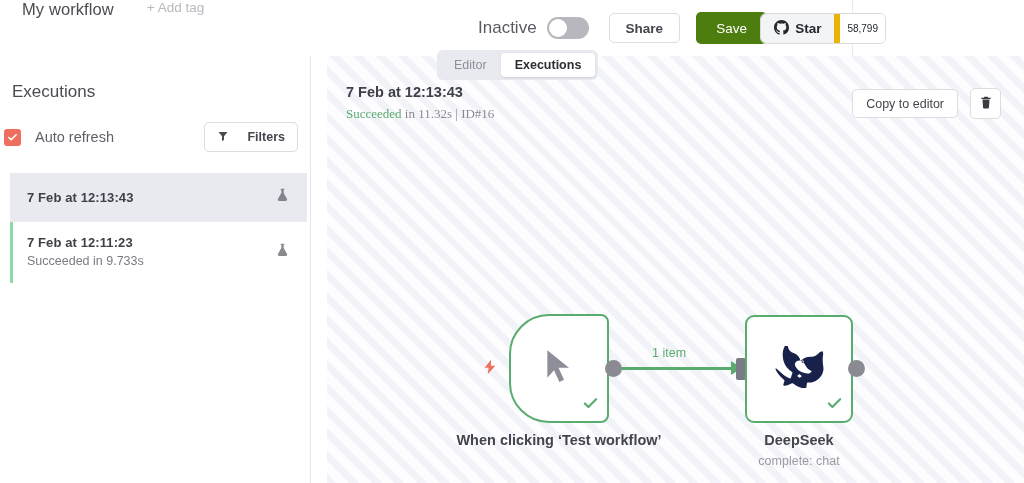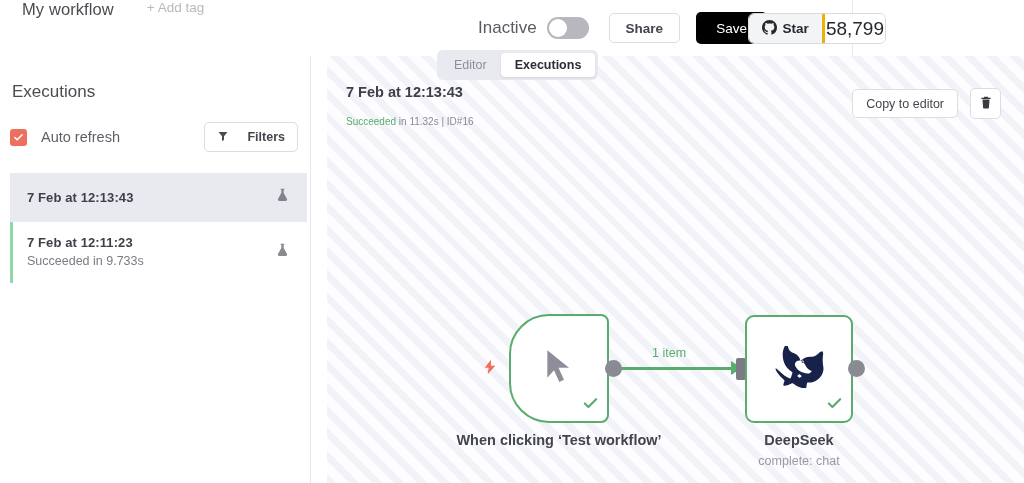--- a/index.html
+++ b/index.html
@@ -37,42 +37,42 @@
     border-radius: 50%; background: #fff;
   }
   .btn-share {
     margin-left: 20px; height: 30px; padding: 0 16px; border: 1px solid #dcdce1;
     border-radius: 5px; background: #fff; font-size: 13.5px; color: #45454d;
     font-weight: bold; display: flex; align-items: center; cursor: pointer;
     font-family: "Liberation Sans", sans-serif;
   }
   .btn-save {
     margin-left: 16px; height: 32px; padding: 0 20px; border: none;
-    border-radius: 5px; background: #000000; font-size: 13.5px; color: #fff;
+    border-radius: 5px; background: #4d7c0f; font-size: 13.5px; color: #fff;
     display: flex; align-items: center; cursor: pointer;
     font-family: "Liberation Sans", sans-serif;
   }
   .icon-history { margin-left: 22px; cursor: pointer; opacity: .45; }
   .icon-dots {
     margin-left: 28px; cursor: pointer; display: flex; gap: 3px; align-items: center;
   }
   .icon-dots i { width: 4px; height: 4px; border-radius: 50%; background: #3b3b44; display: block; }
 
   
   .gh-wrap {
     position: absolute; right: 16px; top: 13px; display: flex; align-items: stretch;
     height: 31px; border: 1px solid #d8dade; border-radius: 6px; overflow: hidden;
   }
   .gh-star {
     display: flex; align-items: center; gap: 6px; padding: 0 13px;
     background: #f3f4f6; font-size: 13.5px; color: #24292f; font-weight: bold;
   }
   .gh-count {
-    display: flex; align-items: center; padding: 0 1px; background: #fff;
-    font-size: 19px; color: #24292f; border-left: 3px solid #eab308;
+    display: flex; align-items: center; padding: 0 7px; background: #fff;
+    font-size: 10px; color: #24292f; border-left: 6px solid #eab308;
   }
 
   
   .top-vline {
     position: absolute; left: 852px; top: 0; width: 1px; height: 56px; background: #e9e9ee;
   }
 
   
   .tabs {
     position: absolute; left: 437px; top: 50px; height: 30px;
@@ -90,21 +90,21 @@
 
   
   .sidebar {
     position: absolute; left: 0; top: 56px; width: 311px; height: 427px;
     background: #fff; border-right: 1px solid #e6e6ec;
   }
   .side-title {
     margin: 26px 0 0 12px; font-size: 17px; color: #4b4b52;
   }
   .side-row {
-    display: flex; align-items: center; margin: 20px 12px 0 10px;
+    display: flex; align-items: center; margin: 20px 12px 0 4px;
   }
   .chk {
     width: 17px; height: 17px; border-radius: 3px; background: #ef6f5e;
     display: flex; align-items: center; justify-content: center; cursor: pointer;
   }
   .chk svg { display: block; }
   .chk-label { margin-left: 14px; font-size: 14.5px; color: #5f5f68; }
   .filters-btn {
     margin-left: auto; height: 30px; padding: 0 12px; border: 1px solid #dcdce1;
     border-radius: 5px; background: #fff; display: flex; align-items: center;
@@ -133,21 +133,21 @@
     background-color: #fbfbfd;
     background-image: repeating-linear-gradient(
       45deg,
       #f2f3f8 0px, #f2f3f8 7px,
       #fdfdff 7px, #fdfdff 16px
     );
     overflow: hidden;
   }
   .canvas-head { position: absolute; left: 19px; top: 28px; }
   .exec-head-title { font-size: 14.5px; font-weight: bold; color: #3f3f48; }
-  .exec-head-sub { font-size: 10px; color: #8a8a93; margin-top: 16px; }
+  .exec-head-sub { font-size: 13px; color: #8a8a93; margin-top: 6px; font-family: Liberation Serif, serif; }
   .exec-head-sub b { color: #5aab6e; font-weight: normal; }
 
   .canvas-actions {
     position: absolute; right: 23px; top: 32px; display: flex; align-items: center; gap: 12px;
   }
   .copy-btn {
     height: 29px; padding: 0 13px; border: 1px solid #dcdce1; border-radius: 5px;
     background: #fff; font-size: 12.5px; color: #45454d; display: flex;
     align-items: center; cursor: pointer; font-family: "Liberation Sans", sans-serif;
   }

